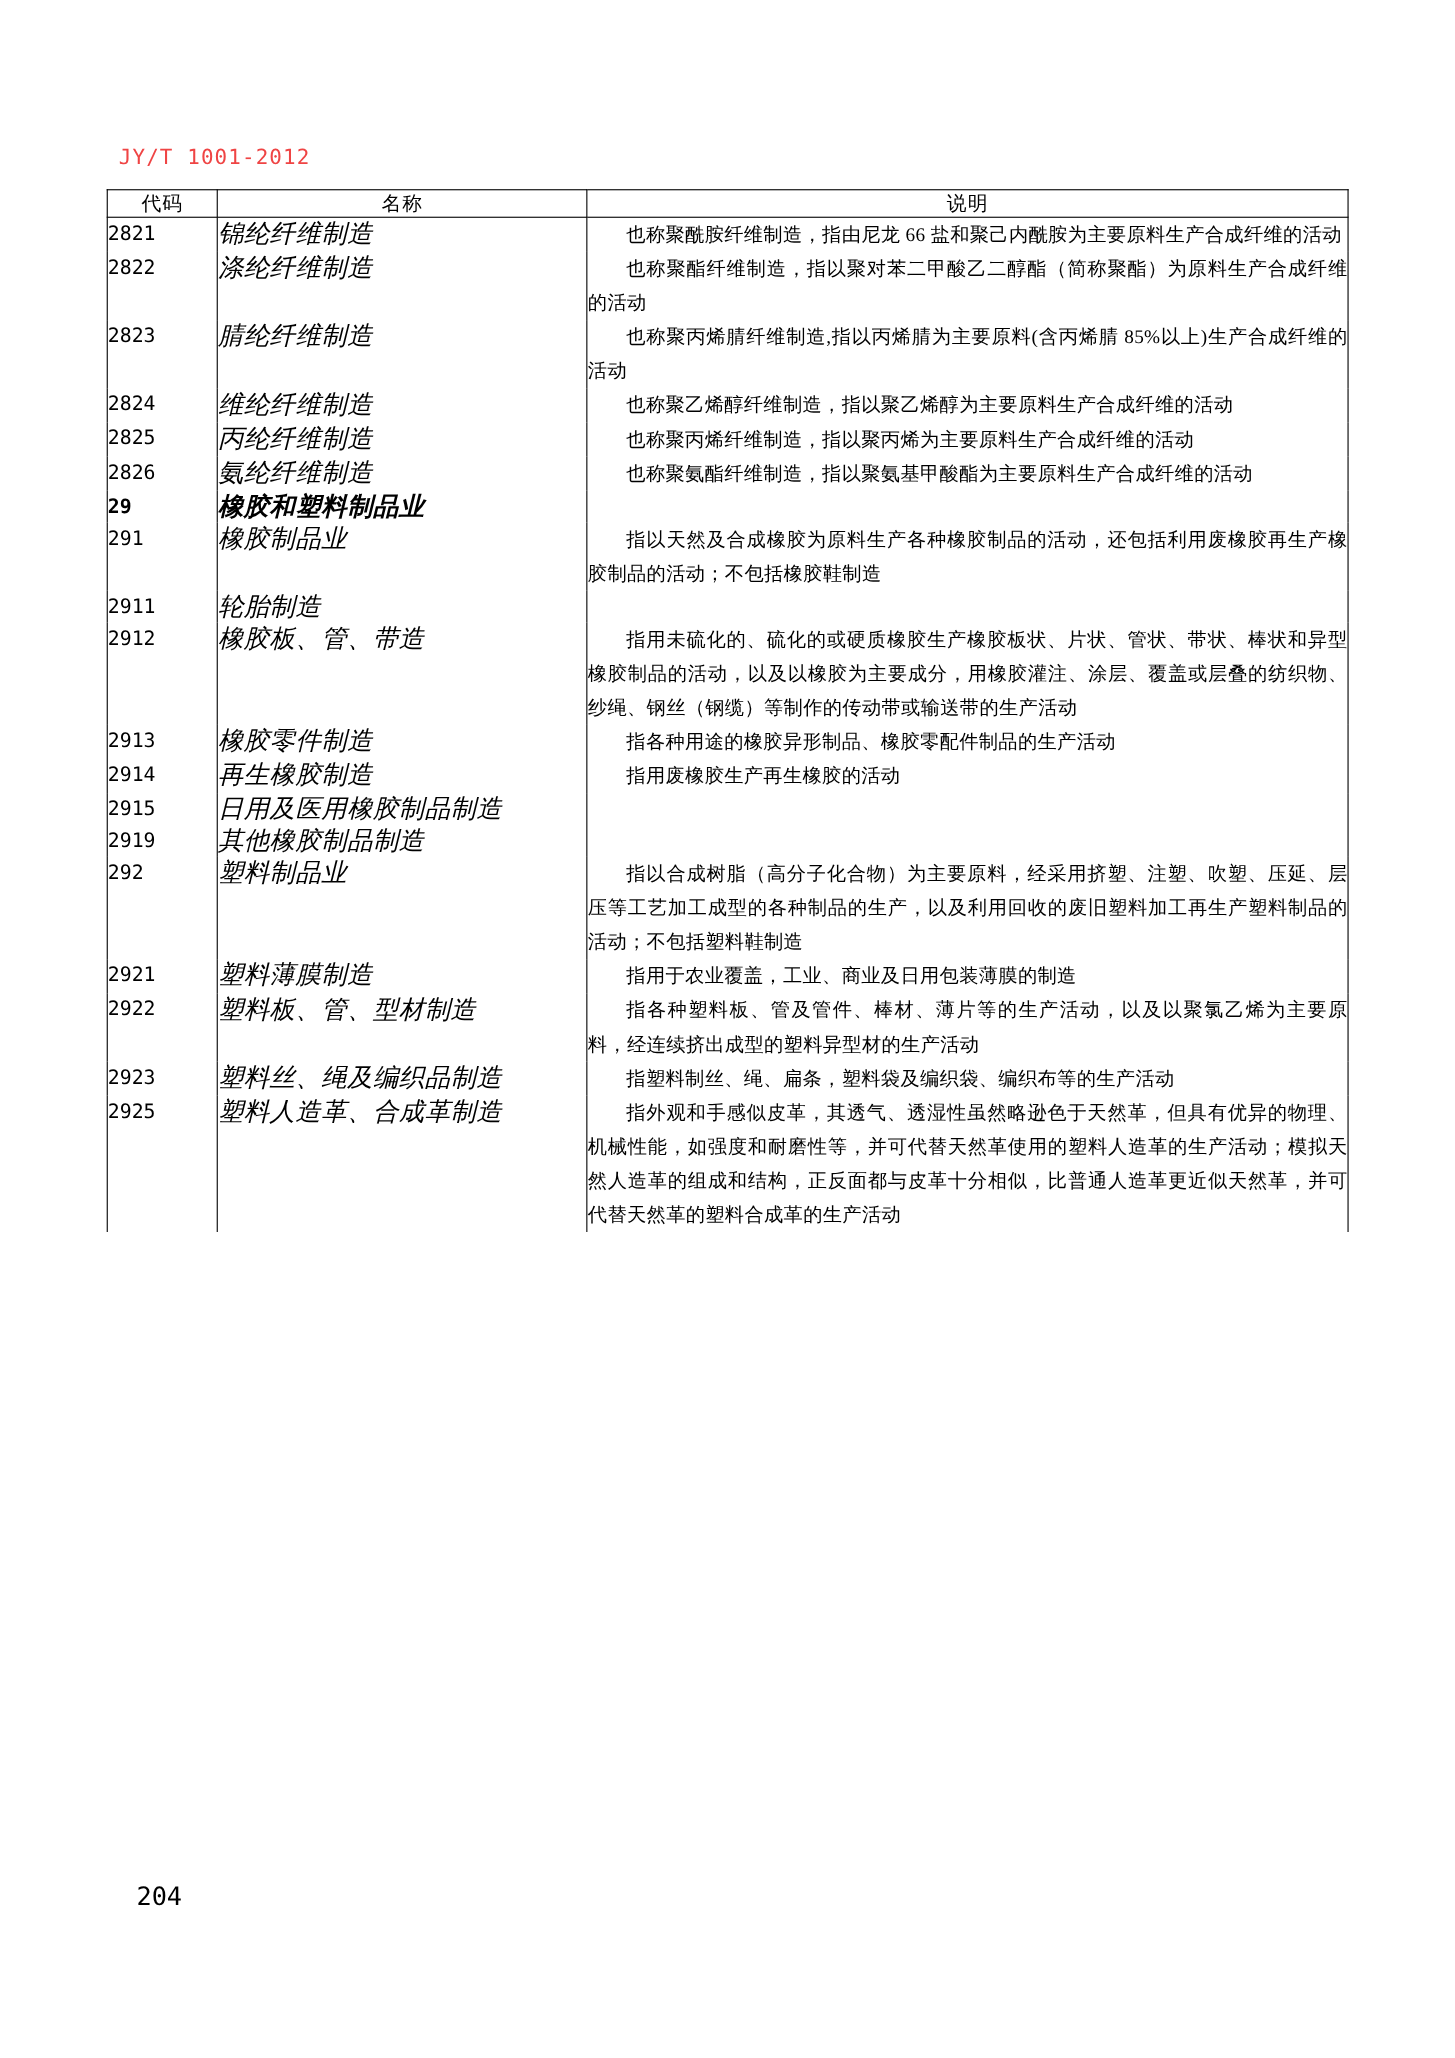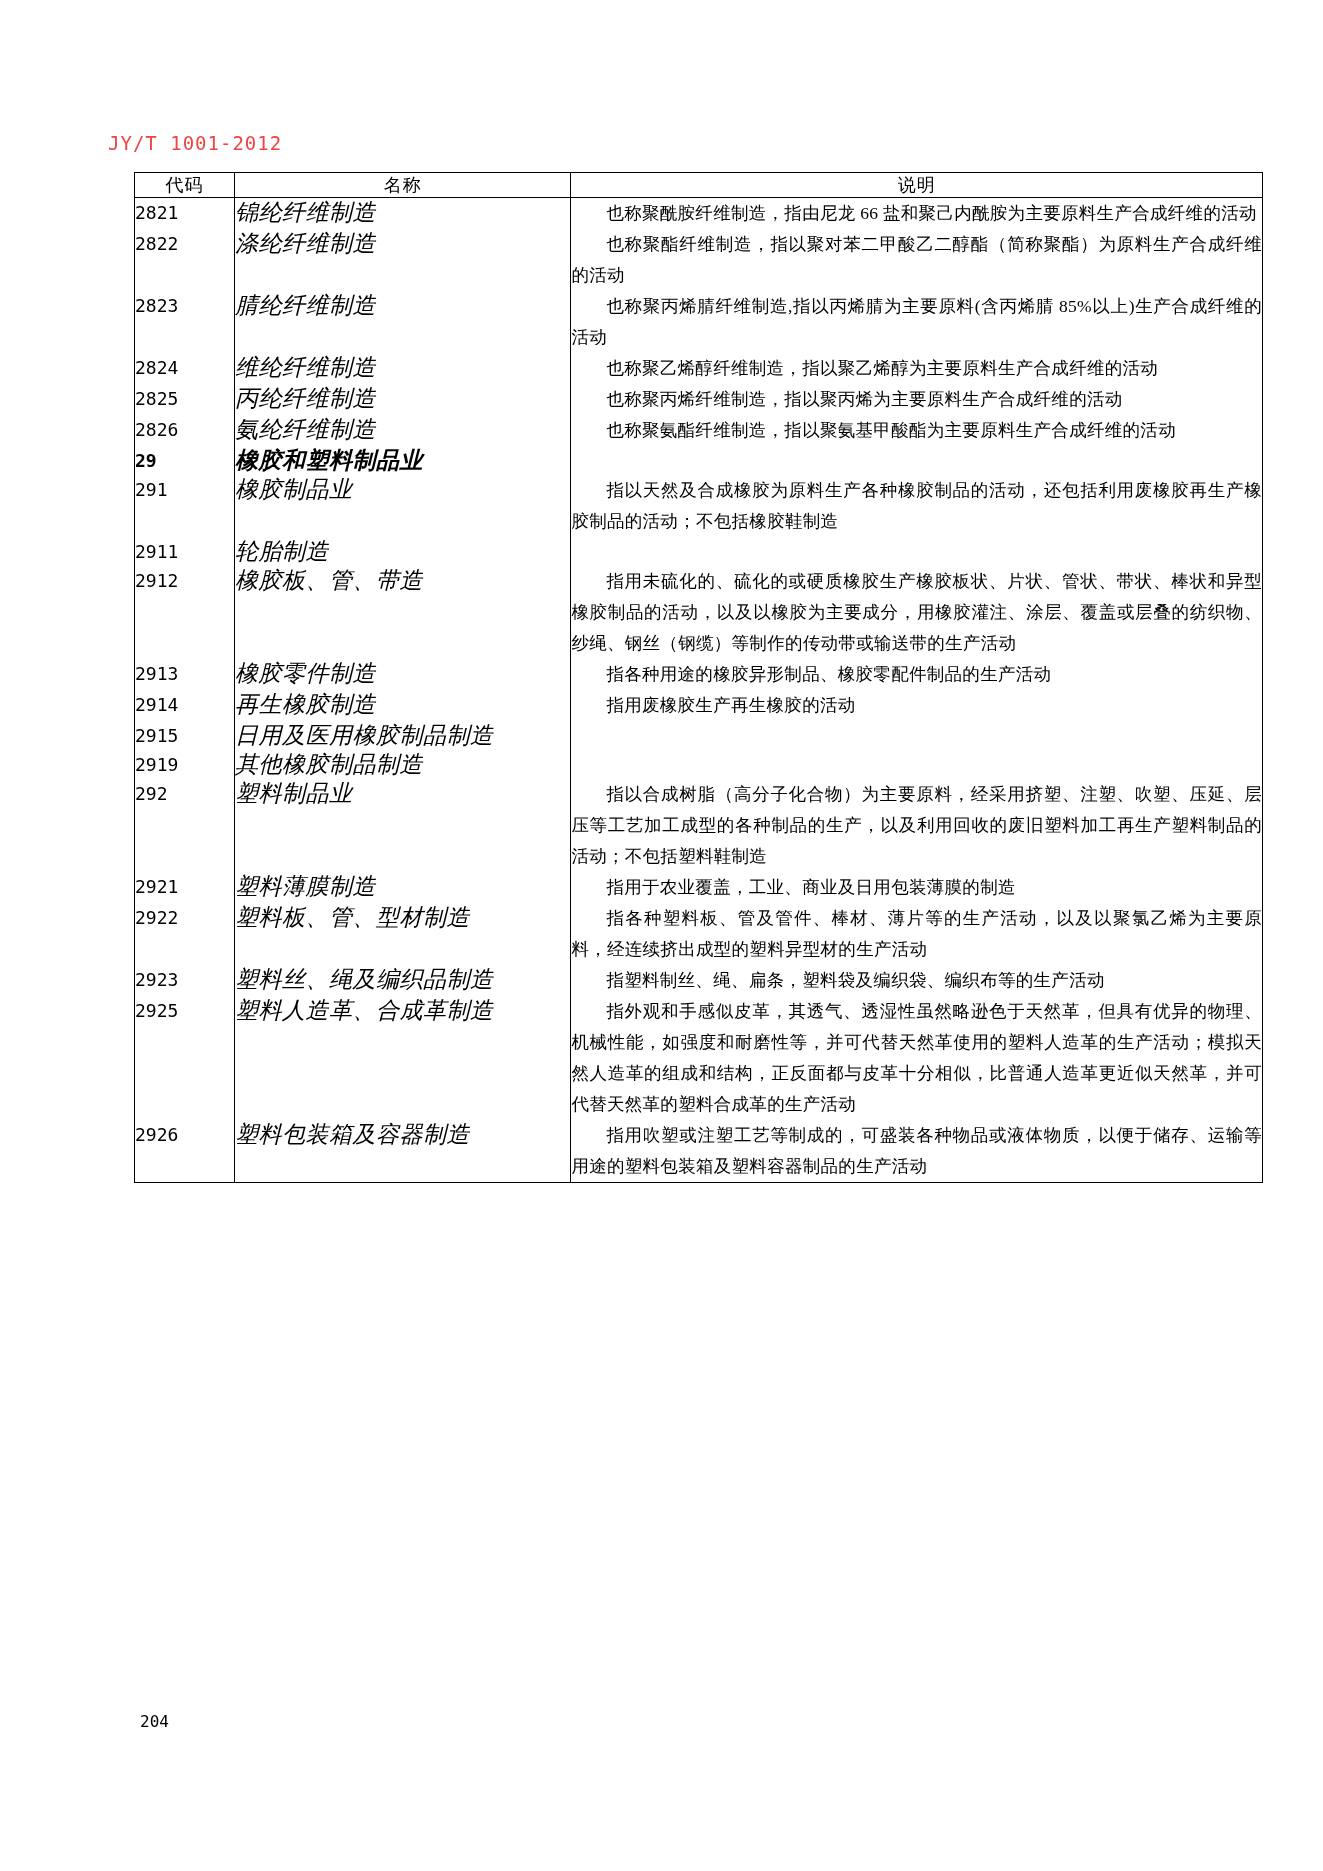--- a/index.html
+++ b/index.html
@@ -27,21 +27,20 @@
     font-family: "DejaVu Sans Mono", monospace;
     font-size: 19px;
     letter-spacing: 1px;
     color: #ef4444;
   }
   .table-wrap {
     position: absolute;
     top: 172px;
     left: 97px;
     width: 1124px;
-    margin-left: 37px;
   }
   table.doc {
     border-collapse: collapse;
     width: 1129px;
     table-layout: fixed;
   }
   table.doc th, table.doc td {
     border: 1px solid #000;
     vertical-align: top;
     padding: 0;
@@ -84,22 +83,21 @@
     text-indent: 2em;
   }
   .bold {
     font-weight: bold;
   }
   .pagenum {
     position: absolute;
     left: 124px;
     top: 1712px;
     font-family: "DejaVu Sans Mono", monospace;
-    font-size: 16px;
-    margin-left: 16px;
+    font-size: 23px;
   }
   
   table.doc tr td {
     border-left: 1px solid #000;
     border-right: 1px solid #000;
     border-top: none;
     border-bottom: none;
   }
   table.doc tr.head td, table.doc tr.head th {
     border-top: 1px solid #000;
@@ -255,26 +253,19 @@
               <p>指塑料制丝、绳、扁条，塑料袋及编织袋、编织布等的生产活动</p>
             </td>
           </tr>
           <tr>
             <td class="cell-code">2925</td>
             <td class="cell-name">塑料人造革、合成革制造</td>
             <td class="cell-desc">
               <p>指外观和手感似皮革，其透气、透湿性虽然略逊色于天然革，但具有优异的物理、机械性能，如强度和耐磨性等，并可代替天然革使用的塑料人造革的生产活动；模拟天然人造革的组成和结构，正反面都与皮革十分相似，比普通人造革更近似天然革，并可代替天然革的塑料合成革的生产活动</p>
             </td>
           </tr>
-          <tr class="last">
-            <td class="cell-code">2926</td>
-            <td class="cell-name">塑料包装箱及容器制造</td>
-            <td class="cell-desc">
-              <p>指用吹塑或注塑工艺等制成的，可盛装各种物品或液体物质，以便于储存、运输等用途的塑料包装箱及塑料容器制品的生产活动</p>
-            </td>
-          </tr>
         </tbody>
     </table>
   </div>
 
   <div class="pagenum">204</div>
 
 </div>
 
 </body></html>

